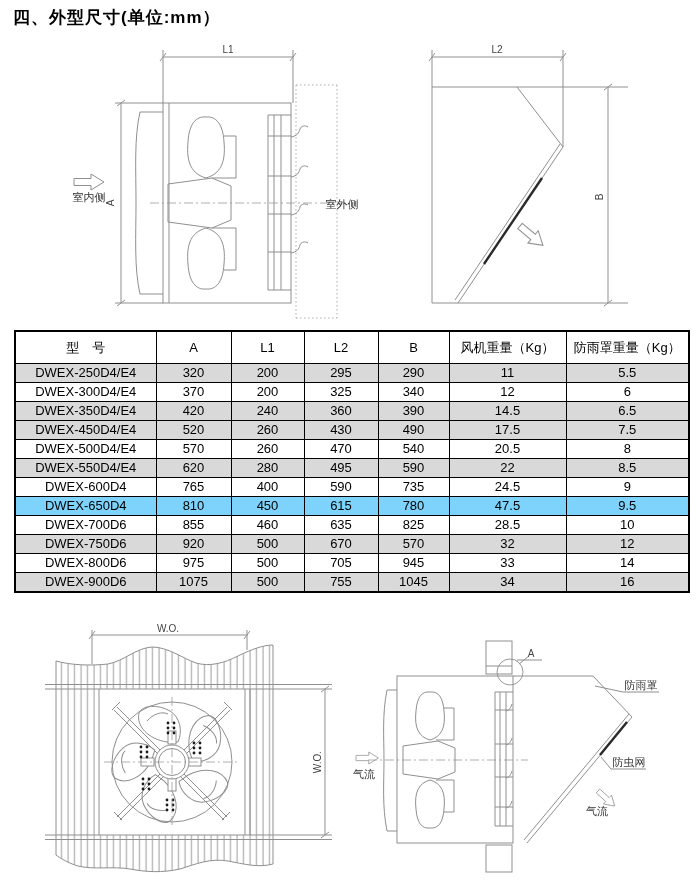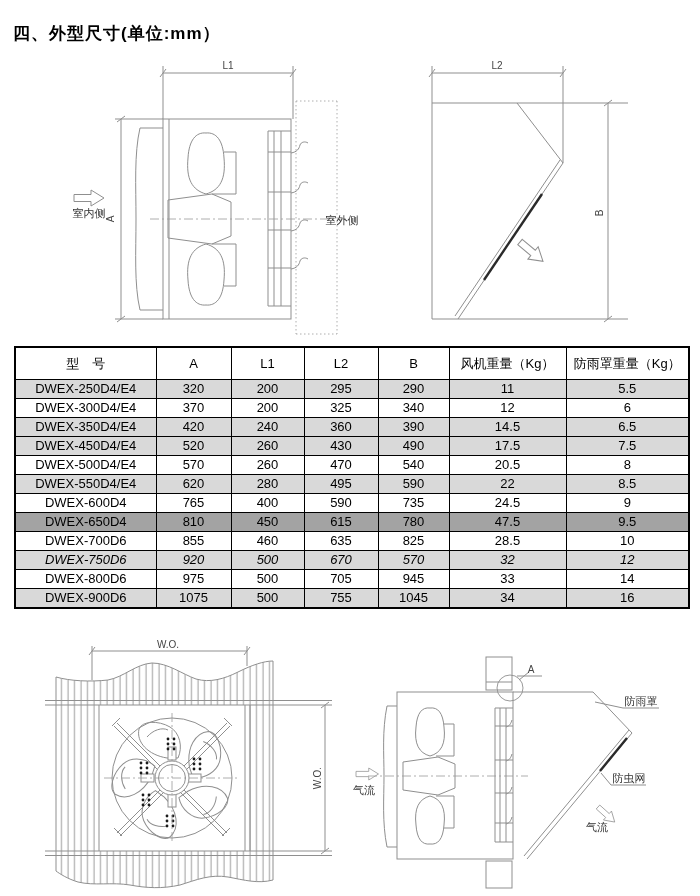--- a/index.html
+++ b/index.html
@@ -1,17 +1,17 @@
 <!DOCTYPE html>
 <html><head>
 <meta charset="utf-8">
 <style>
   html,body{margin:0;padding:0;background:#fff;}
   body{width:700px;height:896px;position:relative;font-family:"Liberation Sans",sans-serif;}
-  .page{position:absolute;inset:0;background:#fff;overflow:hidden;margin-top:16px;}
+  .page{position:absolute;inset:0;background:#fff;overflow:hidden;}
   .title{position:absolute;left:13px;top:6px;margin:0;font-size:17px;font-weight:bold;color:#000;letter-spacing:1px;}
   svg{position:absolute;left:0;display:block;}
   .top-svg{top:0;}
   .bottom-svg{top:610px;}
   .dim-table{position:absolute;left:14px;top:330px;width:674px;border-collapse:collapse;table-layout:fixed;
              font-size:13px;color:#000;text-align:center;border:2px solid #000;}
   .dim-table th,.dim-table td{border:1px solid #000;padding:0;font-weight:normal;white-space:nowrap;overflow:hidden;}
   .dim-table thead th{height:31px;line-height:31px;}
   .dim-table tbody td{height:18px;line-height:18px;}
   
@@ -207,39 +207,39 @@
         </tr>
         <tr>
           <td>DWEX-600D4</td>
           <td>765</td>
           <td>400</td>
           <td>590</td>
           <td>735</td>
           <td>24.5</td>
           <td>9</td>
         </tr>
-        <tr style="background: #a3a3a3;">
+        <tr style="background: #7dd3fc;">
           <td>DWEX-650D4</td>
           <td>810</td>
           <td>450</td>
           <td>615</td>
           <td>780</td>
           <td>47.5</td>
           <td>9.5</td>
         </tr>
         <tr>
           <td>DWEX-700D6</td>
           <td>855</td>
           <td>460</td>
           <td>635</td>
           <td>825</td>
           <td>28.5</td>
           <td>10</td>
         </tr>
-        <tr style="background: rgb(217, 217, 217); font-style: italic;">
+        <tr style="background: rgb(217, 217, 217);">
           <td>DWEX-750D6</td>
           <td>920</td>
           <td>500</td>
           <td>670</td>
           <td>570</td>
           <td>32</td>
           <td>12</td>
         </tr>
         <tr>
           <td>DWEX-800D6</td>

